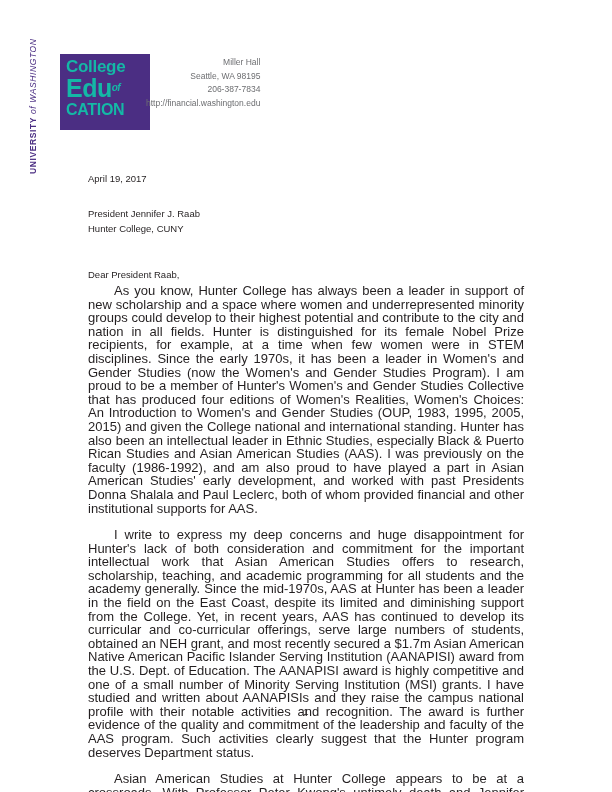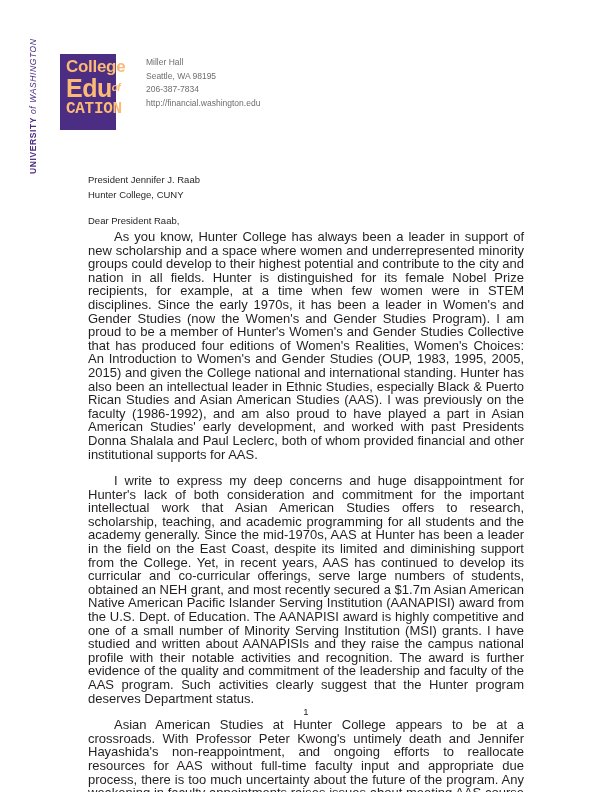--- a/index.html
+++ b/index.html
@@ -48,24 +48,24 @@
   }
   .vertical-wordmark .thin {
     font-weight: normal;
     font-style: italic;
   }
 
   .logo-block {
     position: absolute;
     left: 60px;
     top: 28px;
-    width: 56px;
+    width: 90px;
     height: 76px;
     background: #4b2e83;
-    color: #fdba74;
+    color: #14b8a6;
     padding: 4px 6px 4px 6px;
     box-sizing: border-box;
   }
   .logo-line1 {
     font-size: 17px;
     font-weight: bold;
     line-height: 17px;
     letter-spacing: -0.3px;
   }
   .logo-line2 {
@@ -78,49 +78,48 @@
     font-size: 10px;
     font-style: italic;
     font-weight: bold;
     vertical-align: 6px;
   }
   .logo-line3 {
     font-size: 16px;
     font-weight: bold;
     line-height: 17px;
     letter-spacing: -0.3px;
-    font-family: Liberation Mono, monospace;
   }
 
   .address-block {
     position: absolute;
     left: 146px;
     top: 30px;
     font-size: 8.5px;
     line-height: 13.5px;
     color: #6d6e71;
   }
-  .address-block div { white-space: nowrap; }
+  .address-block div { white-space: nowrap; text-align: right; }
 
   
   .letter-body {
     position: absolute;
     left: 88px;
     top: 172px;
     width: 436px;
   }
   .date {
     font-size: 9.5px;
     line-height: 14px;
     margin-bottom: 20px;
   }
   .recipient {
     font-size: 9.5px;
     line-height: 15px;
-    margin-bottom: 12px;
+    margin-bottom: 32px;
   }
   .salutation {
     font-size: 9.5px;
     line-height: 14px;
     margin-bottom: 2px;
   }
   p.para {
     font-size: 13px;
     line-height: 13.6px;
     margin: 0 0 13px 0;
@@ -160,20 +159,21 @@
     <div class="address-block">
       <div>Miller Hall</div>
       <div>Seattle, WA 98195</div>
       <div>206-387-7834</div>
       <div>http://financial.washington.edu</div>
     </div>
   </div>
 
   <div class="letter-body">
 
+    <div class="date">April 19, 2017</div>
 
     <div class="recipient">
       <div>President Jennifer J. Raab</div>
       <div>Hunter College, CUNY</div>
     </div>
 
     <div class="salutation">Dear President Raab,</div>
 
     <p class="para">As you know, Hunter College has always been a leader in support of new scholarship and a space where women and underrepresented minority groups could develop to their highest potential and contribute to the city and nation in all fields. Hunter is distinguished for its female Nobel Prize recipients, for example, at a time when few women were in STEM disciplines. Since the early 1970s, it has been a leader in Women's and Gender Studies (now the Women's and Gender Studies Program). I am proud to be a member of Hunter's Women's and Gender Studies Collective that has produced four editions of Women's Realities, Women's Choices: An Introduction to Women's and Gender Studies (OUP, 1983, 1995, 2005, 2015) and given the College national and international standing. Hunter has also been an intellectual leader in Ethnic Studies, especially Black &amp; Puerto Rican Studies and Asian American Studies (AAS). I was previously on the faculty (1986-1992), and am also proud to have played a part in Asian American Studies' early development, and worked with past Presidents Donna Shalala and Paul Leclerc, both of whom provided financial and other institutional supports for AAS.</p>
     <p class="para">I write to express my deep concerns and huge disappointment for Hunter's lack of both consideration and commitment for the important intellectual work that Asian American Studies offers to research, scholarship, teaching, and academic programming for all students and the academy generally. Since the mid-1970s, AAS at Hunter has been a leader in the field on the East Coast, despite its limited and diminishing support from the College. Yet, in recent years, AAS has continued to develop its curricular and co-curricular offerings, serve large numbers of students, obtained an NEH grant, and most recently secured a $1.7m Asian American Native American Pacific Islander Serving Institution (AANAPISI) award from the U.S. Dept. of Education. The AANAPISI award is highly competitive and one of a small number of Minority Serving Institution (MSI) grants. I have studied and written about AANAPISIs and they raise the campus national profile with their notable activities and recognition. The award is further evidence of the quality and commitment of the leadership and faculty of the AAS program. Such activities clearly suggest that the Hunter program deserves Department status.</p>

